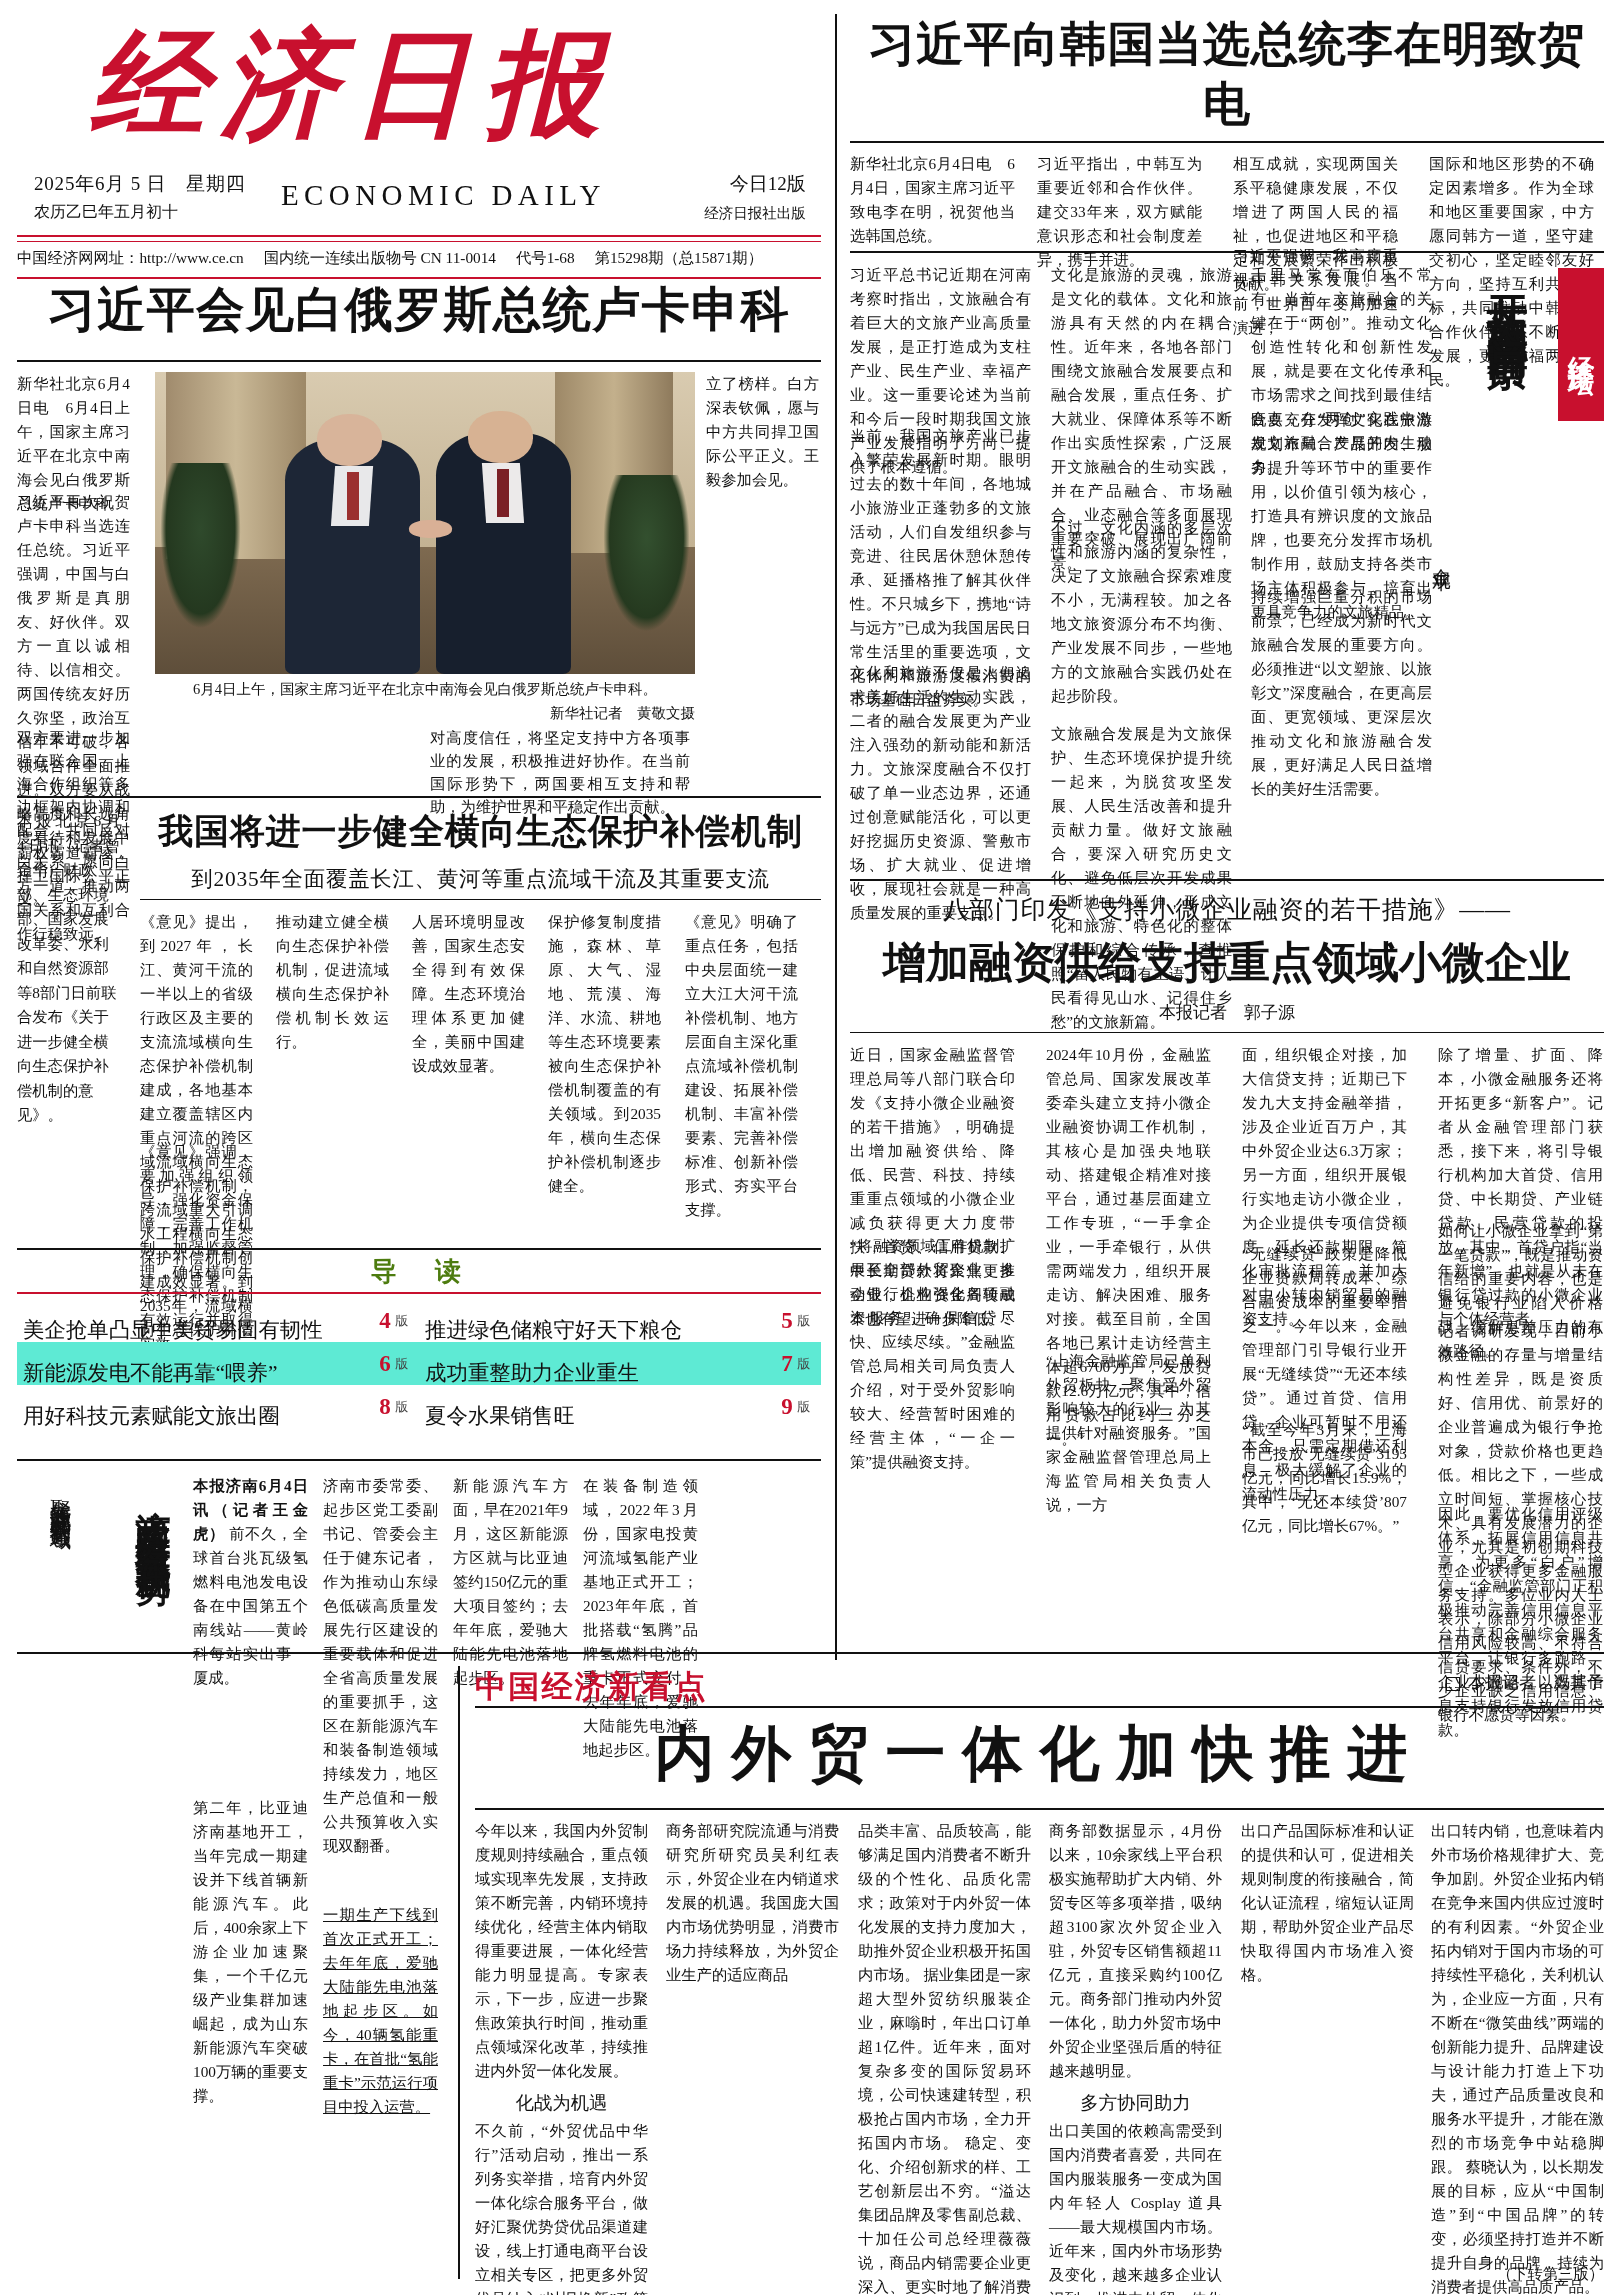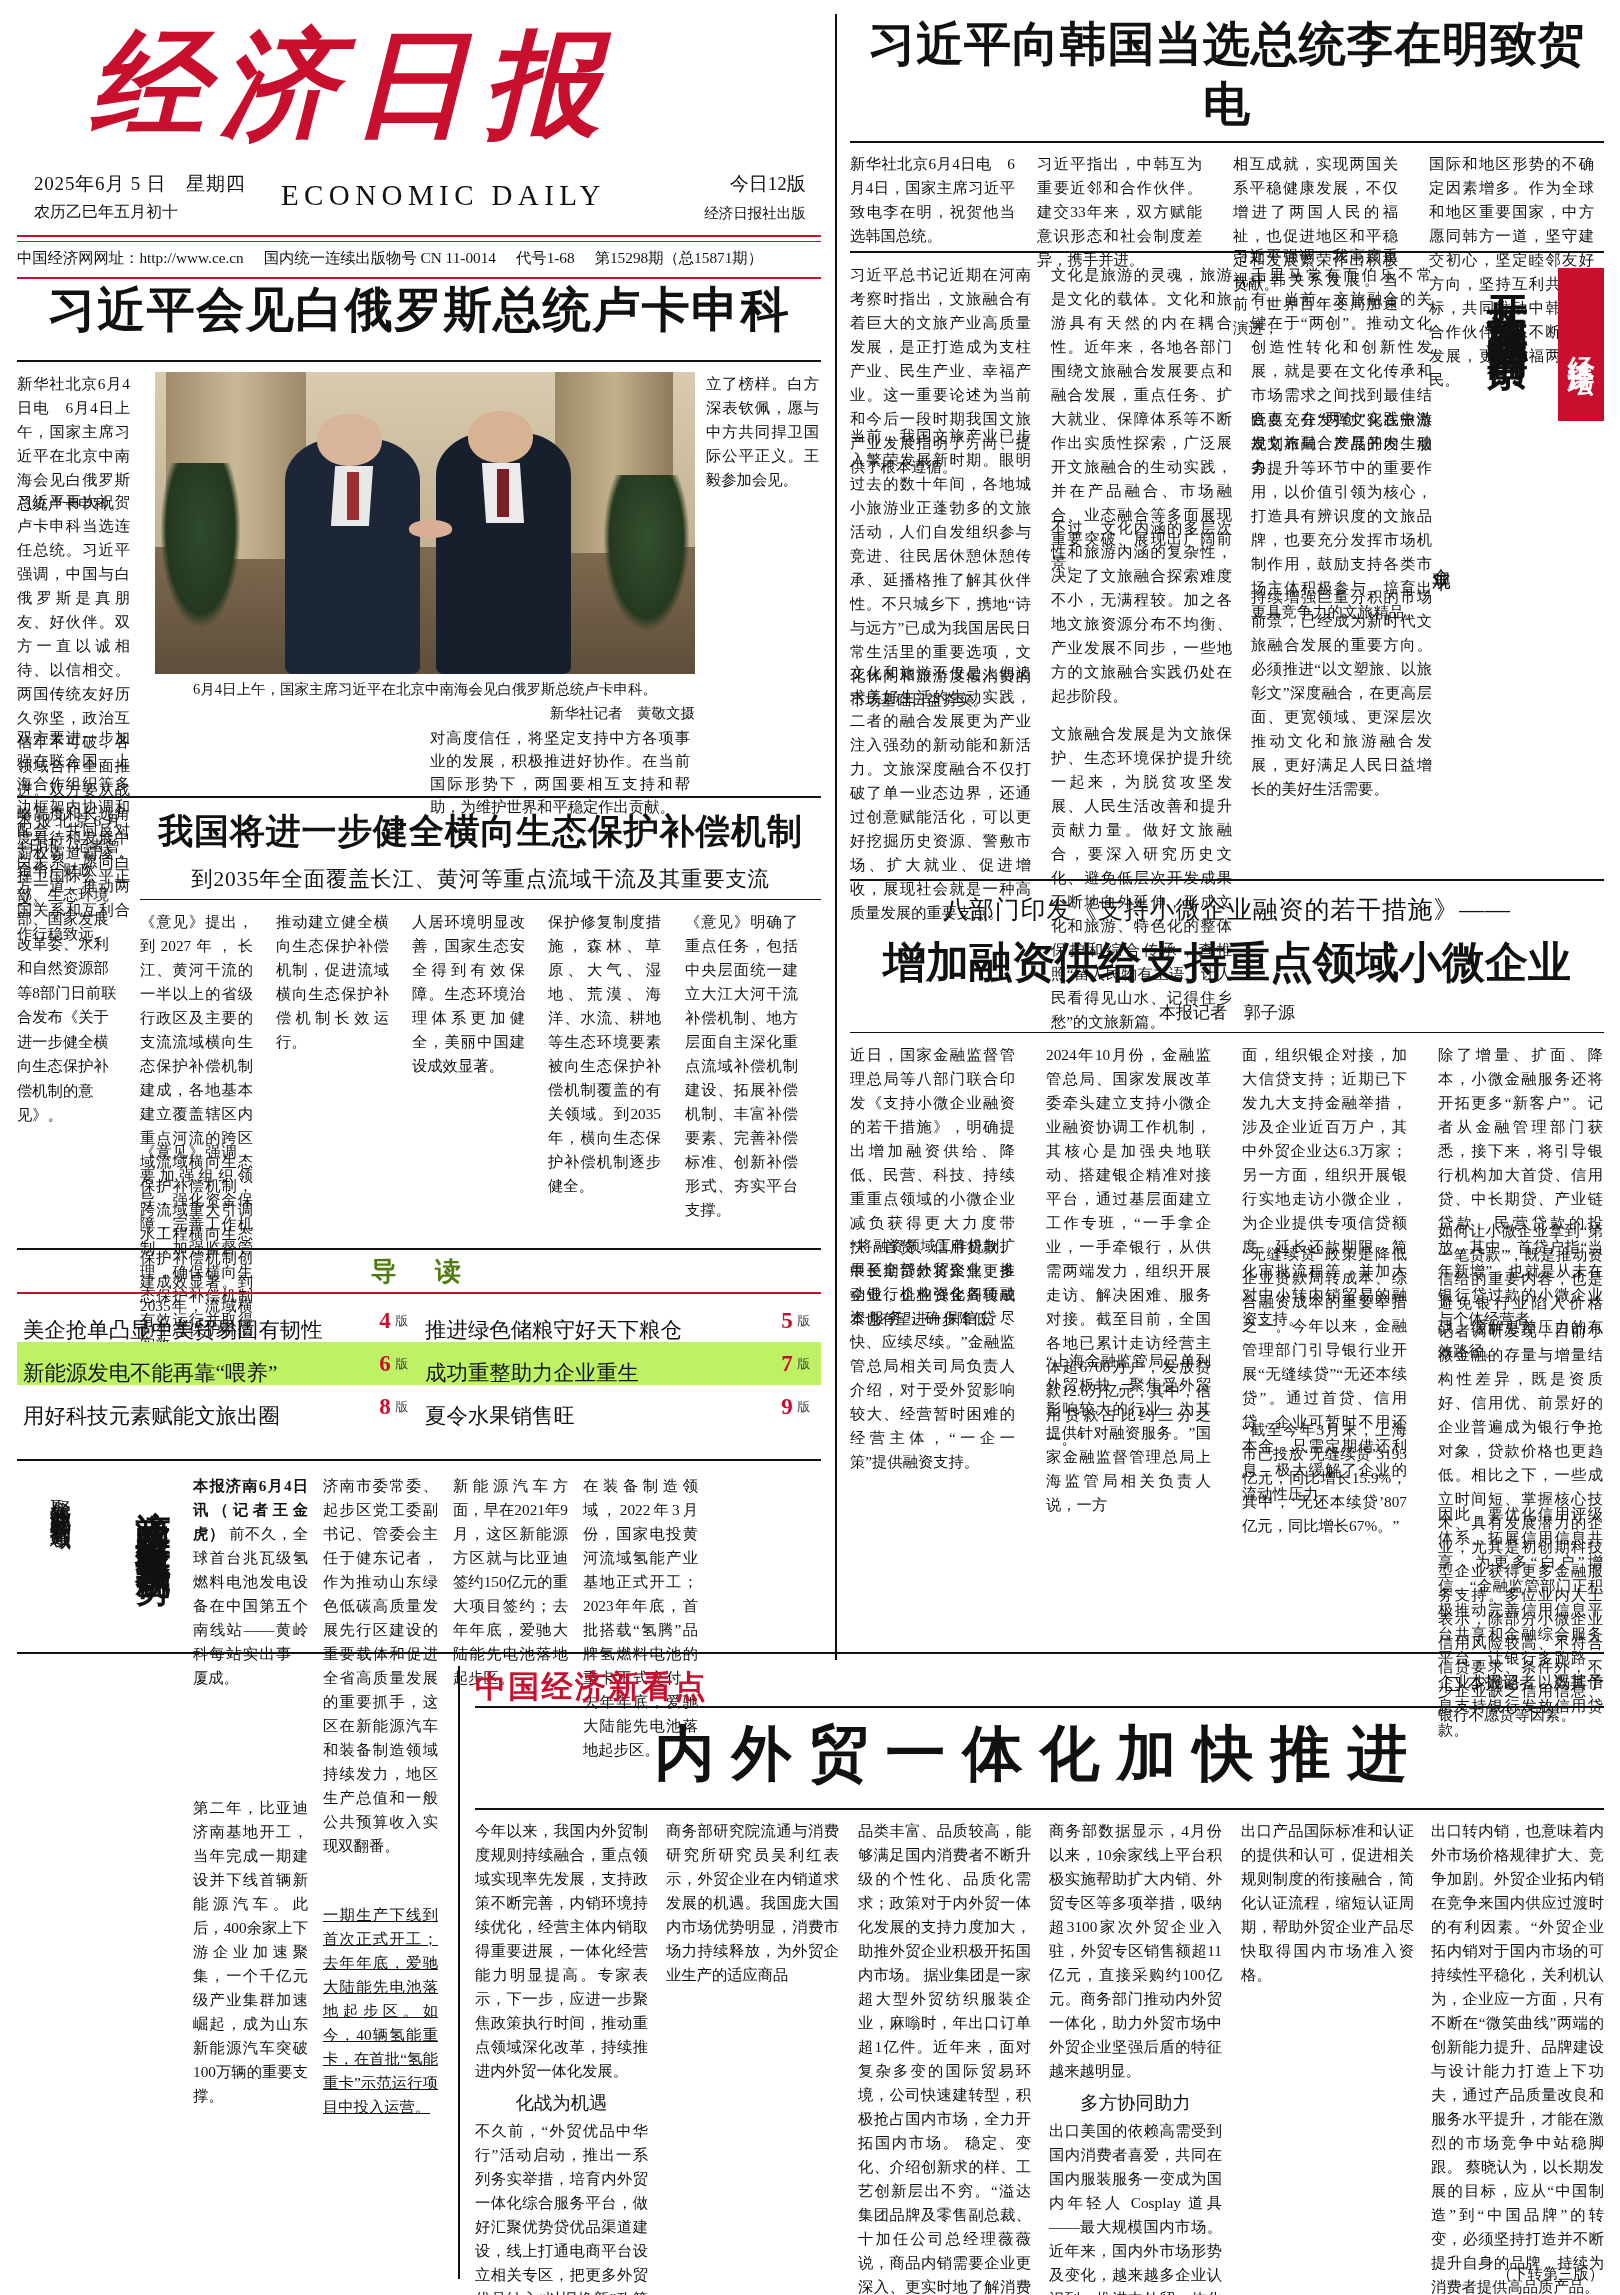--- a/index.html
+++ b/index.html
@@ -104,21 +104,21 @@
   .guide-rule-top{position:absolute;left:0;top:0;width:804px;height:1.5px;background:#111;}
   .guide-title{position:absolute;left:0;top:6.1px;width:804px;text-align:center;
     font-size:26px;font-weight:700;letter-spacing:6.1px;color:#4d7c0f;}
   .guide-rule-mid{position:absolute;left:0;top:44px;width:804px;height:1.5px;background:#c8102e;}
   .guide-list{position:absolute;left:0;top:51px;width:804px;}
   .guide-row{display:flex;align-items:center;height:43px;}
   .guide-cell{width:50%;display:flex;align-items:center;font-size:21.4px;}
   .guide-cell .txt{flex:1;padding-left:6.1px;margin-top:17px;}
   .guide-num{font-size:23px;color:#c8102e;font-weight:700;padding-right:4.6px;}
   .guide-pg{font-size:13px;color:#444;padding-right:10.7px;}
-  .guide-row.alt{background:#bef264;}
+  .guide-row.alt{background:#5eead4;}
 
   .rule-left-2{position:absolute;left:17px;top:1459px;width:804px;height:1.5px;background:#111;}
 
   
   .bl{position:absolute;left:17px;top:1474px;width:804px;height:808px;}
   .bl-vert{position:absolute;left:0;top:7.7px;width:60px;height:429px;
     writing-mode:vertical-rl;text-orientation:upright;font-size:21.4px;line-height:34px;letter-spacing:2.3px;}
   .bl-title{position:absolute;left:69px;top:7.7px;width:92px;height:536px;
     writing-mode:vertical-rl;text-orientation:upright;font-size:35px;line-height:51px;
     font-weight:700;letter-spacing:4.6px;}

